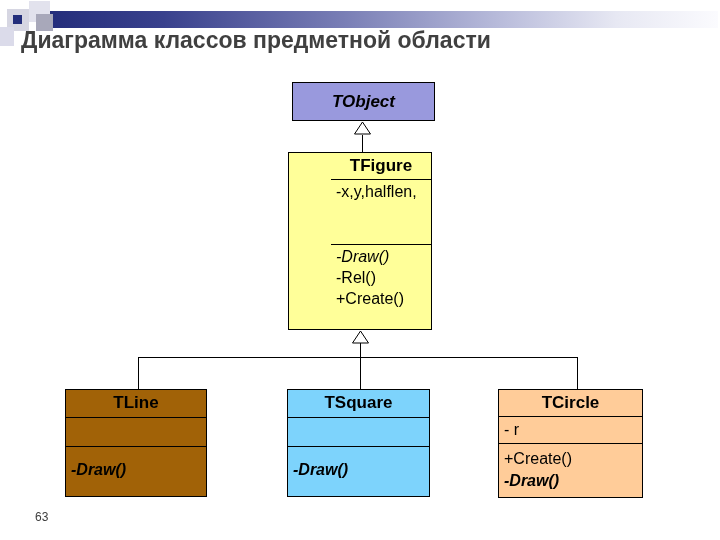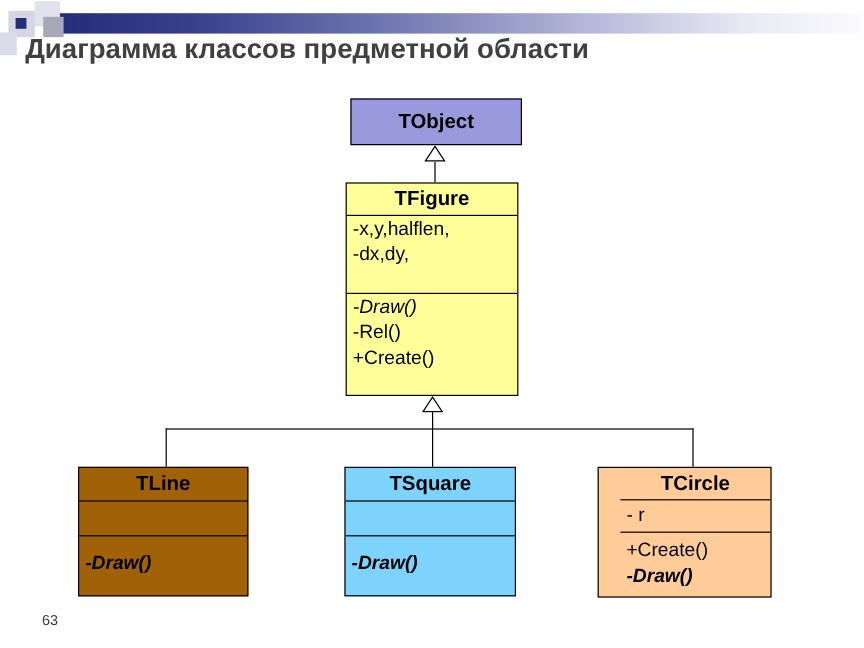--- a/index.html
+++ b/index.html
@@ -20,22 +20,22 @@
   .deco.d5 { left:0px;  top:27px; width:14px; height:19px; background:#DBDBEA; }
   .slide-title {
     position:absolute; left:21px; top:27px; margin:0;
     font-size:23px; font-weight:bold; color:#404040; letter-spacing:0px; white-space:nowrap;
   }
   
   .uml-box { position:absolute; border:1px solid #000; box-sizing:border-box; }
   .uml-header { font-weight:bold; font-size:17px; text-align:center; box-sizing:border-box; }
   .sect { box-sizing:border-box; border-top:1px solid #000; font-size:16px; padding:1px 0 0 5px; }
   .tobject { left:292px; top:82px; width:143px; height:39px; }
-  .tobject .uml-header { line-height:37px; }
-  .tfigure { left:288px; top:152px; width:144px; height:178px; }
+  .tobject .uml-header { line-height:37px;font-style:italic; }
+  .tfigure { left:288px; top:152px; width:144px; height:178px;padding-left:42px; }
   .tfigure .uml-header { height:26px; line-height:26px; }
   .tfigure .attrs   { height:65px; line-height:21px; }
   .tfigure .methods { height:85px; line-height:21px; }
   .sub { height:108px; }
   .tline   { left:65px;  top:389px; width:142px; }
   .tsquare { left:287px; top:389px; width:143px; }
   .tcircle { left:498px; top:389px; width:145px; height:109px; }
   .sub .uml-header { height:27px; line-height:26px; }
   .sub .attrs { height:29px; line-height:26px; }
   .sub .methods { height:50px; padding-top:13px; line-height:20px; }
@@ -76,21 +76,20 @@
 
   <svg class="tri t1" width="19" height="14">
     <polygon points="9.5,1 1.5,13 17.5,13" fill="#ffffff" stroke="#000000" stroke-width="1"></polygon>
   </svg>
   <div class="line v1"></div>
 
   <div class="uml-box tfigure" style="background: rgb(255, 255, 153);">
     <div class="uml-header">TFigure</div>
     <div class="sect attrs">
       <div>-x,y,halflen,</div>
-      <div>-dx,dy,</div>
     </div>
     <div class="sect methods">
       <div class="it">-Draw()</div>
       <div>-Rel()</div>
       <div>+Create()</div>
     </div>
   </div>
 
   <svg class="tri t2" width="19" height="14">
     <polygon points="9.5,1 1.5,13 17.5,13" fill="#ffffff" stroke="#000000" stroke-width="1"></polygon>
@@ -109,21 +108,21 @@
   </div>
 
   <div class="uml-box sub tsquare" style="background: #7dd3fc;">
     <div class="uml-header">TSquare</div>
     <div class="sect attrs"></div>
     <div class="sect methods">
       <div class="bit">-Draw()</div>
     </div>
   </div>
 
-  <div class="uml-box sub tcircle" style="background: rgb(255, 204, 153); padding-left: 18px;">
+  <div class="uml-box sub tcircle" style="background: rgb(255, 204, 153);">
     <div class="uml-header">TCircle</div>
     <div class="sect attrs">
       <div>- r</div>
     </div>
     <div class="sect methods">
       <div>+Create()</div>
       <div class="bit">-Draw()</div>
     </div>
   </div>
 

